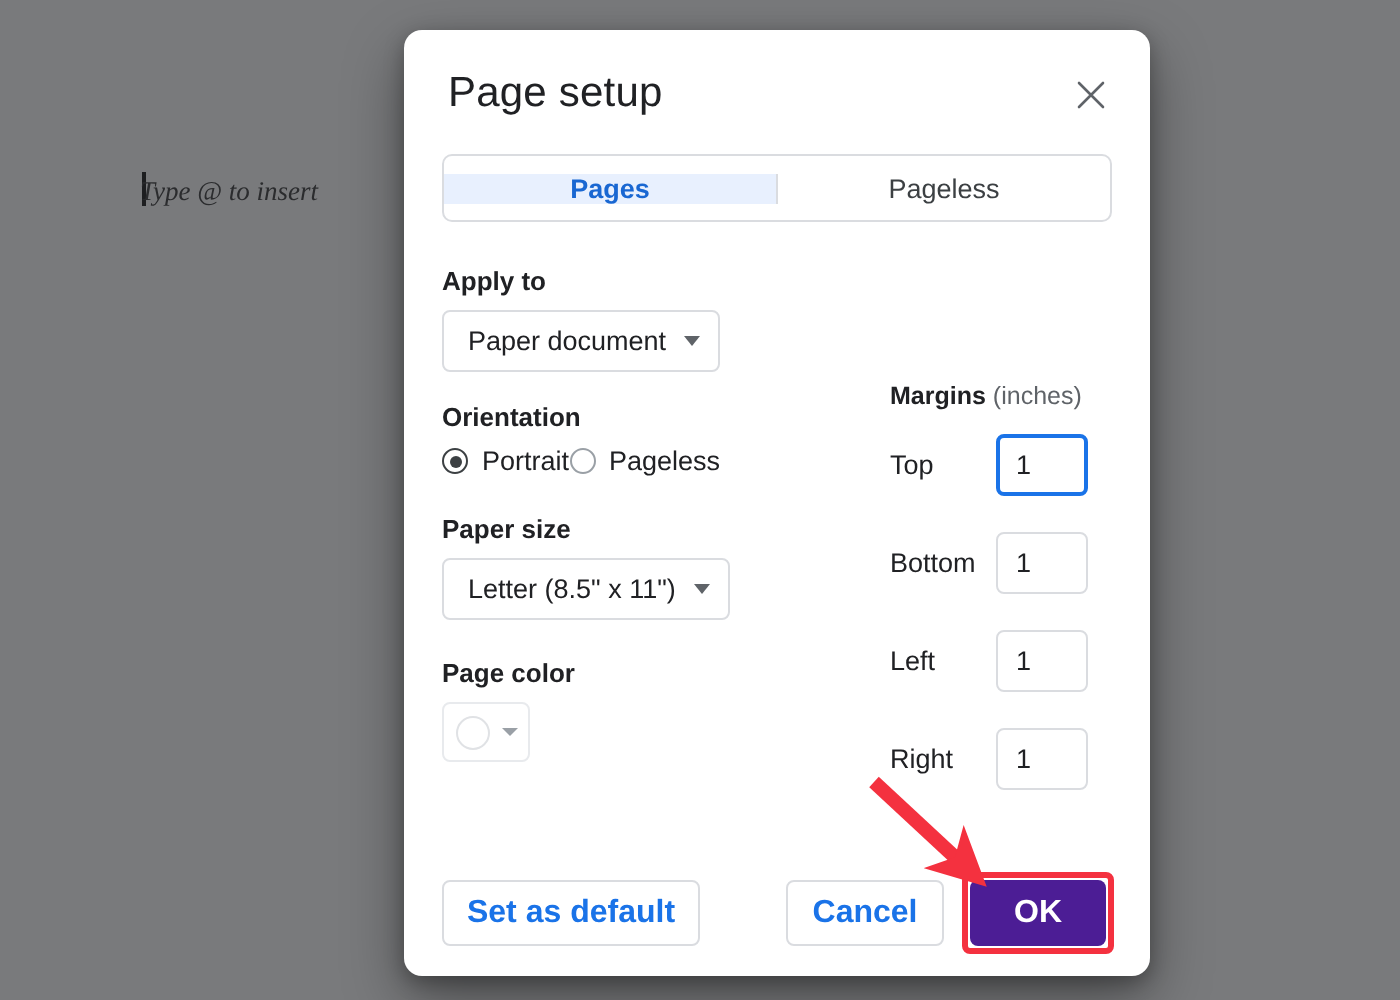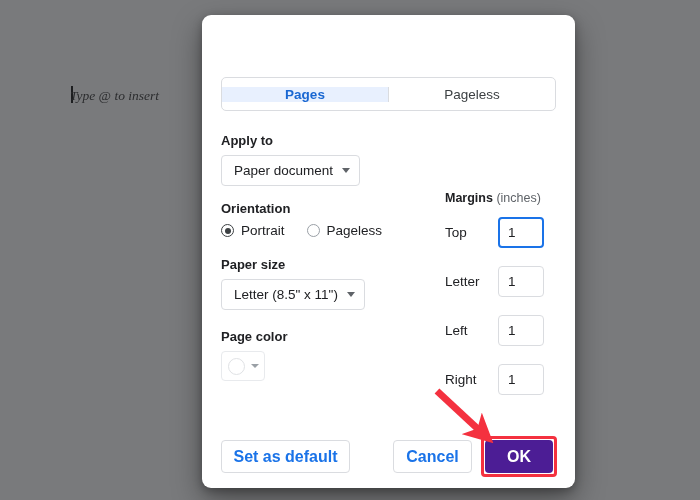--- a/index.html
+++ b/index.html
@@ -172,21 +172,20 @@
     width: 0; height: 0;
     border-left: 4.5px solid transparent;
     border-right: 4.5px solid transparent;
     border-top: 5px solid #5f6368;
   }
 
   
   .radio-row {
     display: flex;
     align-items: center;
-    gap: 22px;
     margin-top: 4px;
   }
   .radio-opt {
     display: flex;
     align-items: center;
     gap: 7px;
     cursor: pointer;
     font-size: 13.5px;
     color: #202124;
   }
@@ -338,20 +337,28 @@
 <div id="doc-page">
   <div id="doc-page-sheet"></div>
   <div id="doc-caret"></div>
   <div id="doc-placeholder">Type @ to insert</div>
 </div>
 
 <div id="scrim"></div>
 
 <div id="dialog">
 
+  <div class="dlg-header">
+    <div class="dlg-title">Page setup</div>
+    <div class="close-btn">
+      <svg width="15" height="15" viewBox="0 0 15 15" aria-hidden="true">
+        <path d="M1.5 1.5 L13.5 13.5 M13.5 1.5 L1.5 13.5" stroke="#5f6368" stroke-width="1.3" fill="none" stroke-linecap="round"></path>
+      </svg>
+    </div>
+  </div>
 
   <div class="tabs">
     <div class="tab active">
       <span>Pages</span>
     </div>
     <div class="tab">
       <span>Pageless</span>
     </div>
   </div>
 
@@ -402,21 +409,21 @@
       <b>Margins</b>
       <span>(inches)</span>
     </div>
 
     <div class="margin-row">
       <span class="margin-name">Top</span>
       <input class="margin-input focused" type="text" value="1" style="">
     </div>
 
     <div class="margin-row">
-      <span class="margin-name">Letter</span>
+      <span class="margin-name">Bottom</span>
       <input class="margin-input" type="text" value="1" style="">
     </div>
 
     <div class="margin-row">
       <span class="margin-name">Left</span>
       <input class="margin-input" type="text" value="1" style="">
     </div>
 
     <div class="margin-row">
       <span class="margin-name">Right</span>

